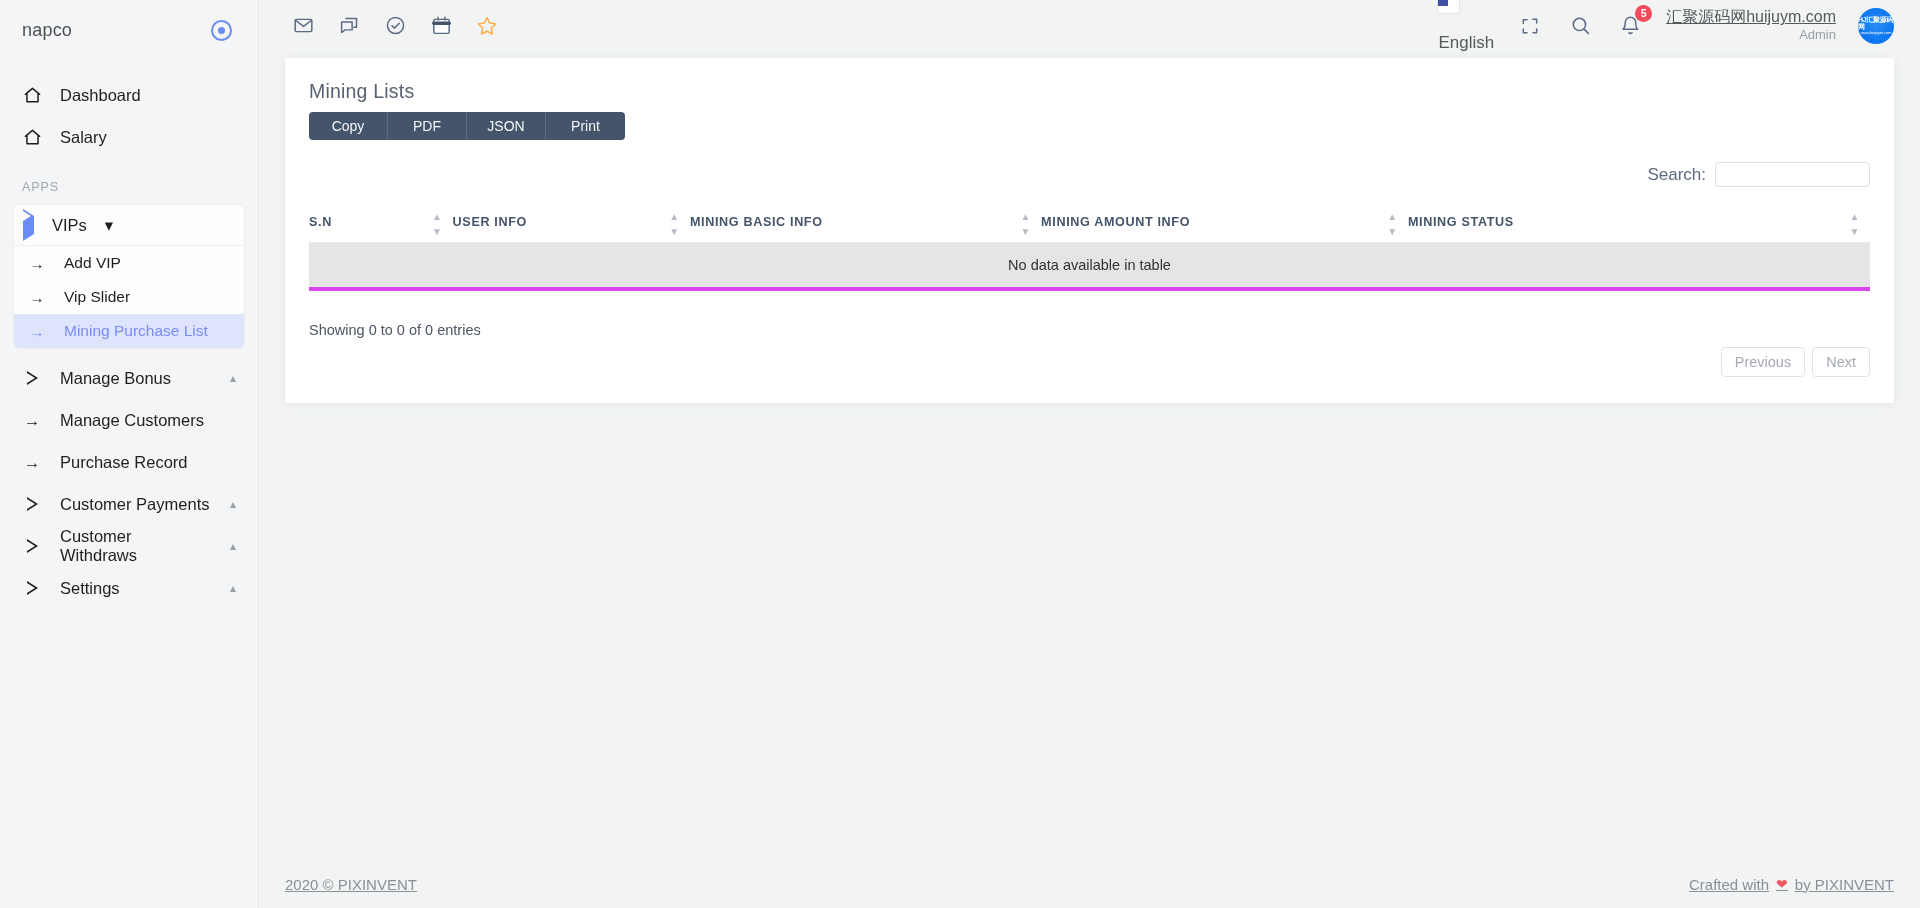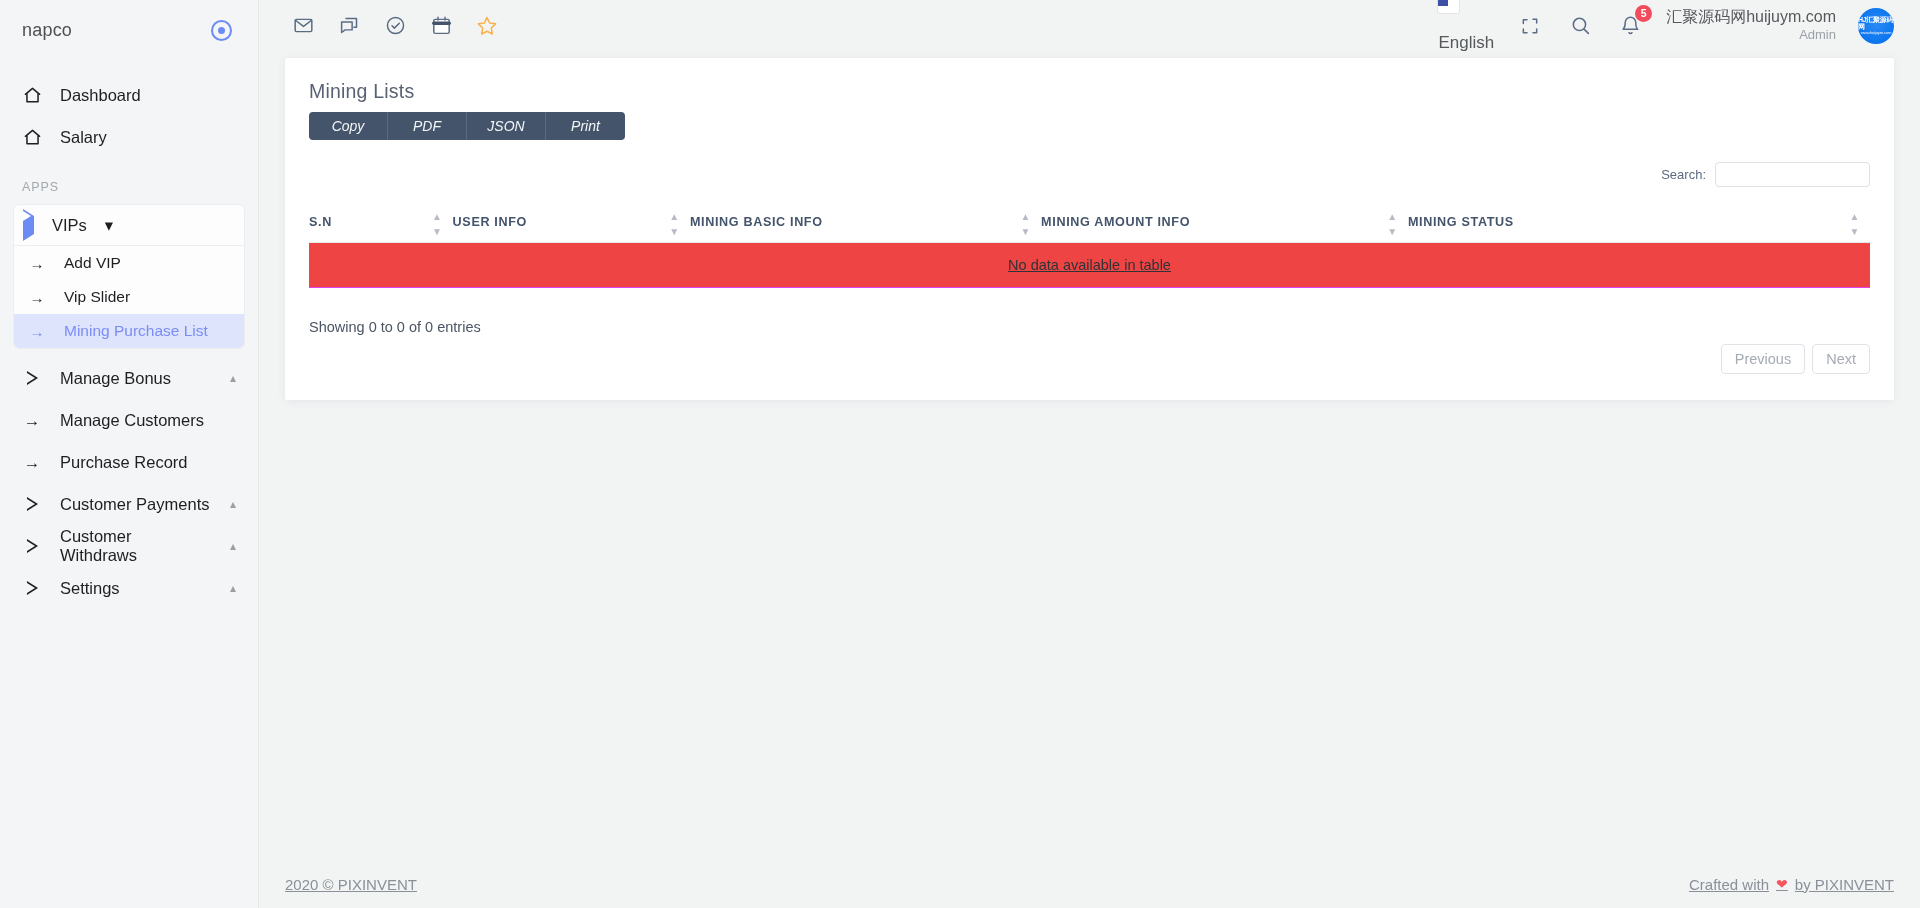--- a/index.html
+++ b/index.html
@@ -99,21 +99,21 @@
   .lang-wrap { display:flex; align-items:flex-start; gap:20px; cursor:pointer;flex-direction:column; }
   .bell-wrap { position: relative; cursor:pointer; }
   .badge {
     position: absolute; top: -7px; right: -8px;
     background: #f24b5c; color: #fff; font-size: 10.5px;
     min-width: 17px; height: 17px; border-radius: 50%;
     display: flex; align-items: center; justify-content: center;
     font-weight: 600;
   }
   .user-block { text-align: right; line-height: 1.25; cursor:pointer; }
-  .user-name { font-size: 16px; color: #56595c; }
+  .user-name { font-size: 16px; color: #56595c; text-decoration: underline; }
   .user-role { font-size: 13px; color: #9aa0a6; }
   .avatar {
     width: 36px; height: 36px; border-radius: 50%;
     background: radial-gradient(circle at 50% 45%, #2a8cf5 0%, #0b74ef 70%, #0a6cdd 100%);
     display: flex; flex-direction: column; align-items: center; justify-content: center;
     color: #fff; overflow: hidden; cursor:pointer;
   }
   .avatar .a1 { font-size: 7px; font-weight: 700; letter-spacing: -.3px; line-height: 1; }
   .avatar .a2 { font-size: 4.2px; letter-spacing: -.2px; line-height: 1.4; opacity:.95; }
 
@@ -124,47 +124,45 @@
     box-shadow: 0 1px 8px rgba(70,80,100,.09);
     padding: 22px 24px 26px 24px;
   }
   .card-title { font-size: 19.5px; color: #596273; font-weight: 400; letter-spacing:.2px; }
 
   .btn-group { display: inline-flex; margin-top: 9px; border-radius: 4px; overflow: hidden; }
   .dt-btn {
     background: #44546b; color: #f4f6f8; font-size: 14px;
     padding: 6px 0; width: 79px; text-align: center; cursor: pointer;
     border-right: 1px solid #5b6a7e;
-    font-style: italic;
   }
   .dt-btn:last-child { border-right: none; }
 
   .search-row { display: flex; justify-content: flex-end; align-items: center; margin-top: 22px; }
-  .search-label { font-size: 13px; color: #5e6a80; margin-right: 9px; }
+  .search-label { font-size: 17px; color: #5e6a80; margin-right: 9px; }
   .search-input {
     width: 155px; height: 25px; border: 1px solid #dde0e4;
     border-radius: 4px; outline: none; padding: 0 8px; font-size: 13px;
     font-family: "Liberation Sans", sans-serif; color:#3b4252;
   }
 
   table { width: 100%; border-collapse: collapse; margin-top: 18px; table-layout: fixed; }
   thead th {
     text-align: left; font-size: 12.6px; color: #44546b;
     letter-spacing: .65px; font-weight: 700;
     padding: 10px 0 13px 0; border-bottom: 1px solid #e6e8eb;
     position: relative; cursor: pointer; text-transform: uppercase;
   }
   th .sorter { position: absolute; right: 10px; top: 7px; color:#b6bcc6; line-height: 1; }
   th .sorter span { display:block; font-size: 10px; }
   th .sorter .dn { margin-top: 5px; }
   .empty-row td {
     text-align: center; font-size: 14.5px; color: #2f3337;
-    padding: 14px 0; background: #ef4444;
-    border-bottom: 1px solid #d946ef;
-    text-decoration: underline;
+    padding: 14px 0; background: #e5e5e5;
+    border-bottom: 4px solid #d946ef;
   }
 
   .bottom-row { margin-top: 18px; }
   .showing { font-size: 14.5px; color: #4b5563; margin-top: 31px; }
   .pager { display: flex; justify-content: flex-end; gap: 7px; margin-top: 9px; }
   .pg-btn {
     border: 1px solid #dfe3e8; background: #fff; color: #a5aab3;
     border-radius: 4px; font-size: 14.5px; padding: 6px 13px; cursor: pointer;
     font-family: "Liberation Sans", sans-serif;
   }

